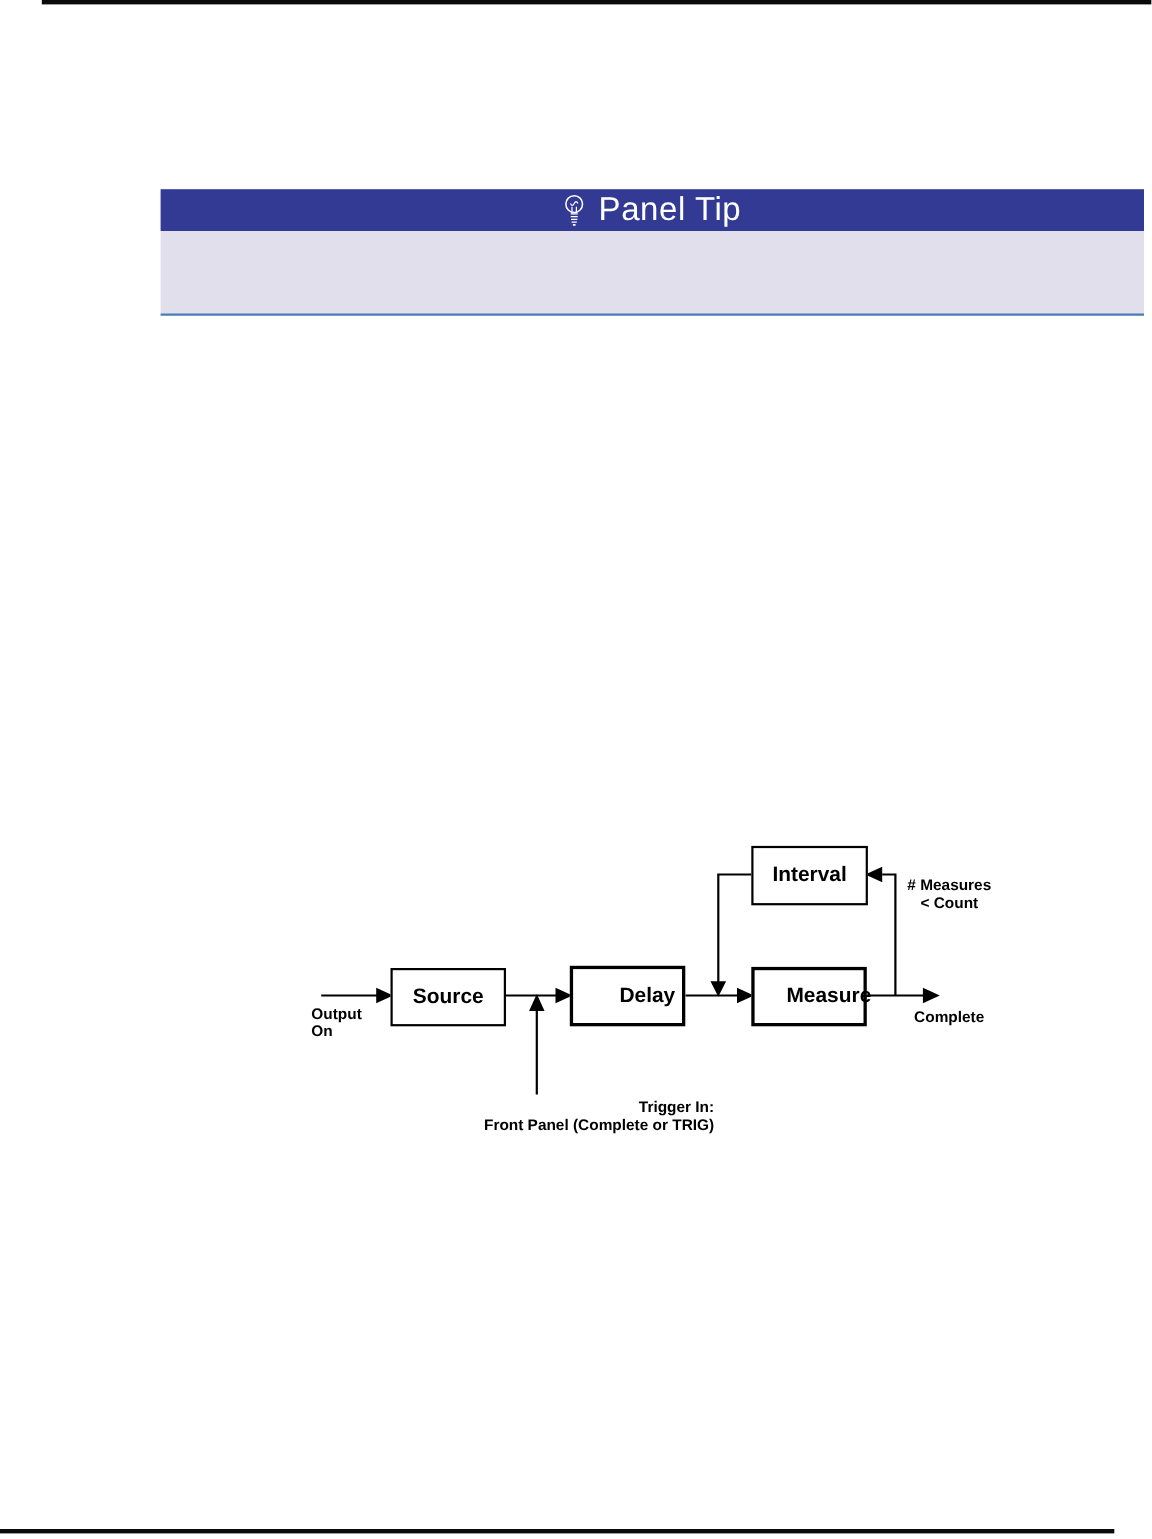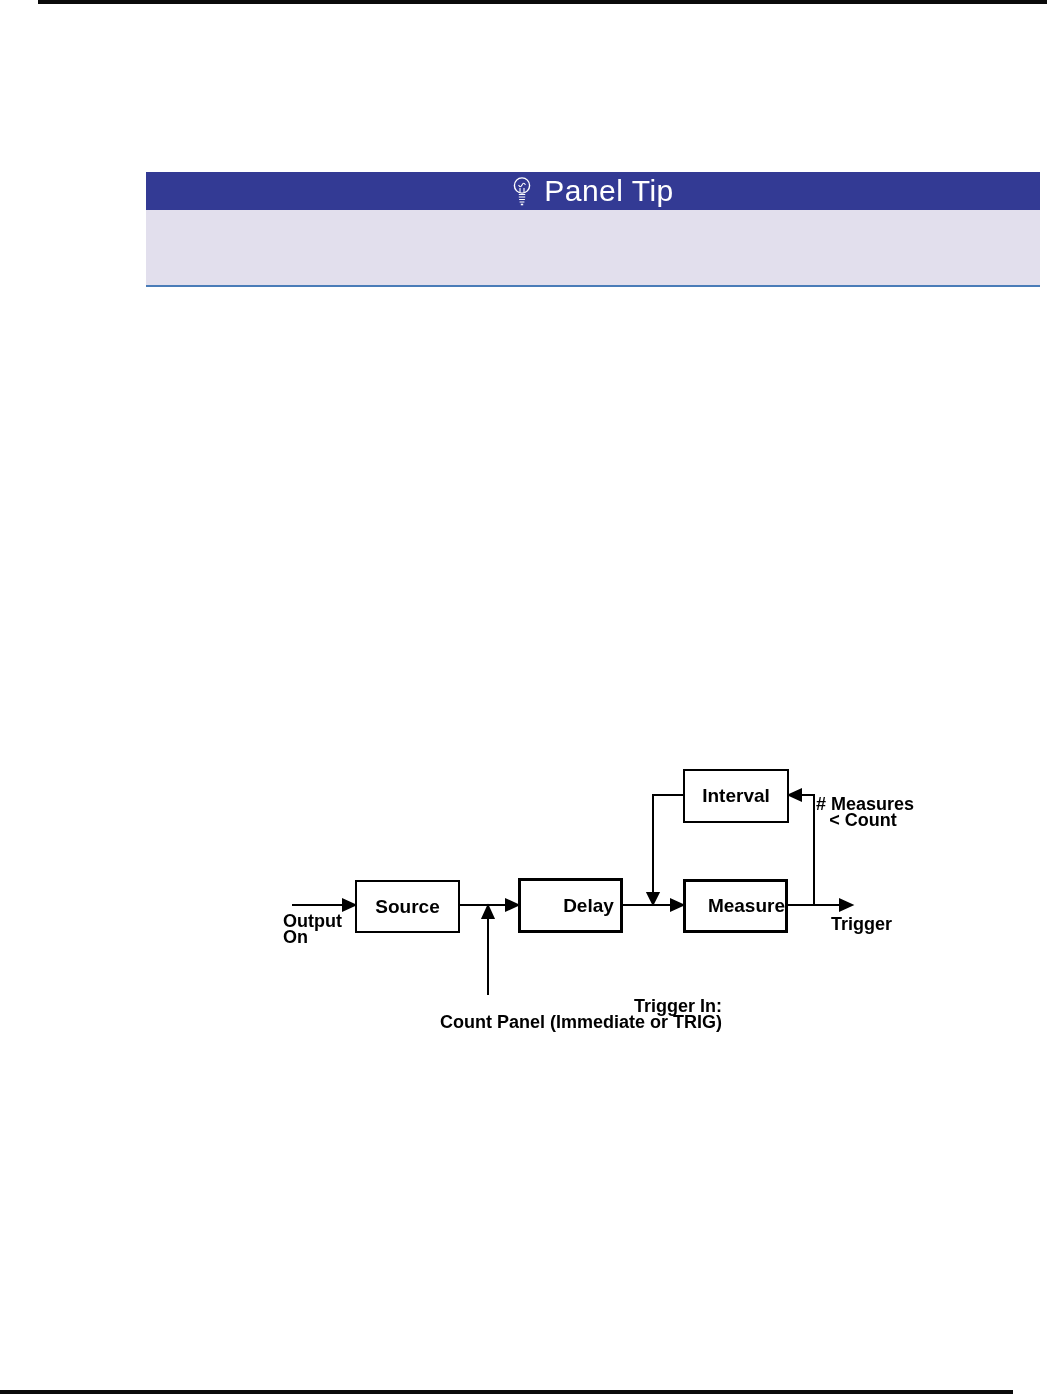--- a/index.html
+++ b/index.html
@@ -50,27 +50,27 @@
     align-items: center;
     justify-content: center;
     font-weight: bold;
     font-size: 19px;
     color: #000000;
   }
   .node-thin  { border: 2px solid #000000; }
   .node-thick { border: 3px solid #000000; padding-left: 36px; }
   .node-source   { left: 355px; top: 880px; width: 105px; height: 53px; text-align: center; }
   .node-delay    { left: 518px; top: 878px; width: 105px; height: 55px; }
-  .node-measure  { left: 683px; top: 879px; width: 105px; height: 54px; justify-content: flex-end; }
+  .node-measure  { left: 683px; top: 879px; width: 105px; height: 54px; }
   .node-interval { left: 683px; top: 769px; width: 106px; height: 54px; }
 
   .diag-label {
     position: absolute;
     font-weight: bold;
-    font-size: 18px;
+    font-size: 14px;
     color: #000000;
     line-height: 16px;
     white-space: nowrap;
   }
   .lbl-output   { left: 283px; top: 913px; width: 62px; text-align: left; }
   .lbl-trigger  { left: 440px; top: 998px; text-align: right; }
   .lbl-measures { left: 816px; top: 796px; width: 94px; text-align: center; }
   .lbl-complete { left: 831px; top: 916px; }
 </style>
 </head>
@@ -135,29 +135,29 @@
       <span>Interval</span>
     </div>
 
     <div class="diag-label lbl-output">
       <div>Output</div>
       <div>On</div>
     </div>
 
     <div class="diag-label lbl-trigger">
       <div>Trigger In:</div>
-      <div>Count Panel (Immediate or TRIG)</div>
+      <div>Front Panel (Complete or TRIG)</div>
     </div>
 
     <div class="diag-label lbl-measures">
       <div># Measures</div>
       <div>&lt; Count</div>
     </div>
 
     <div class="diag-label lbl-complete">
-      <span>Trigger</span>
+      <span>Complete</span>
     </div>
 
   </div>
 
   <div class="rule rule-bottom"></div>
 
 </div>
 
 </body></html>

